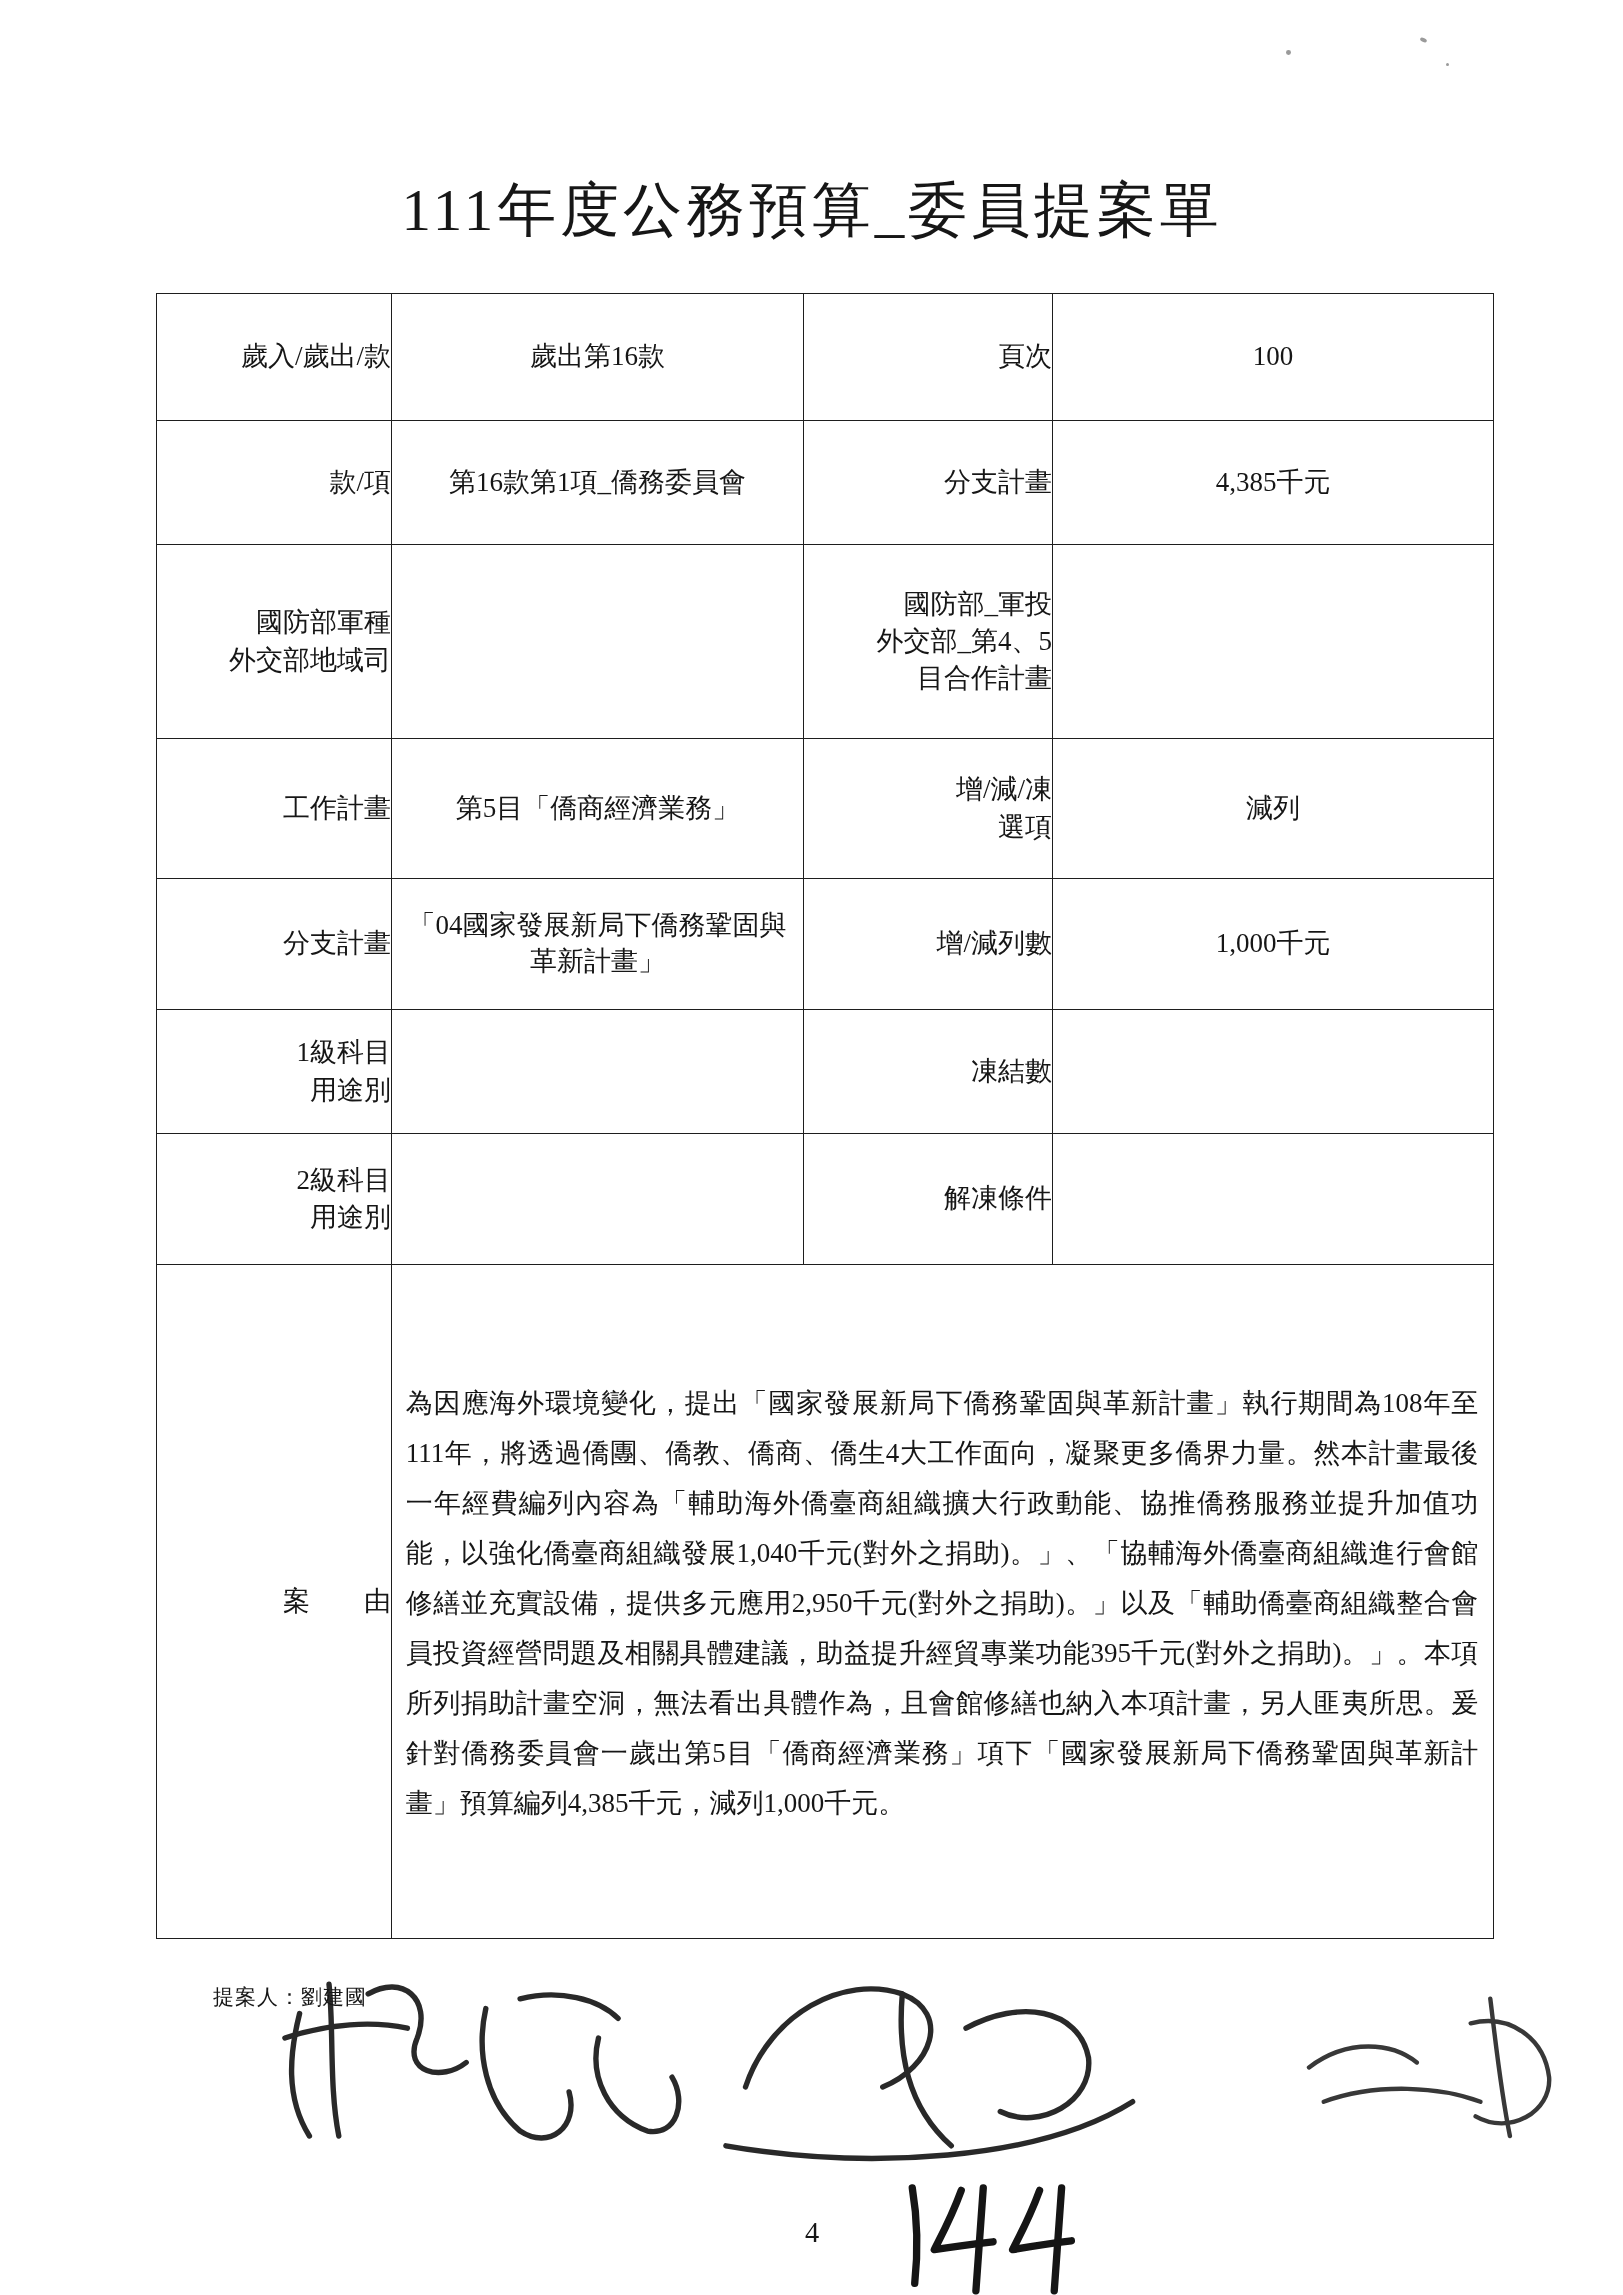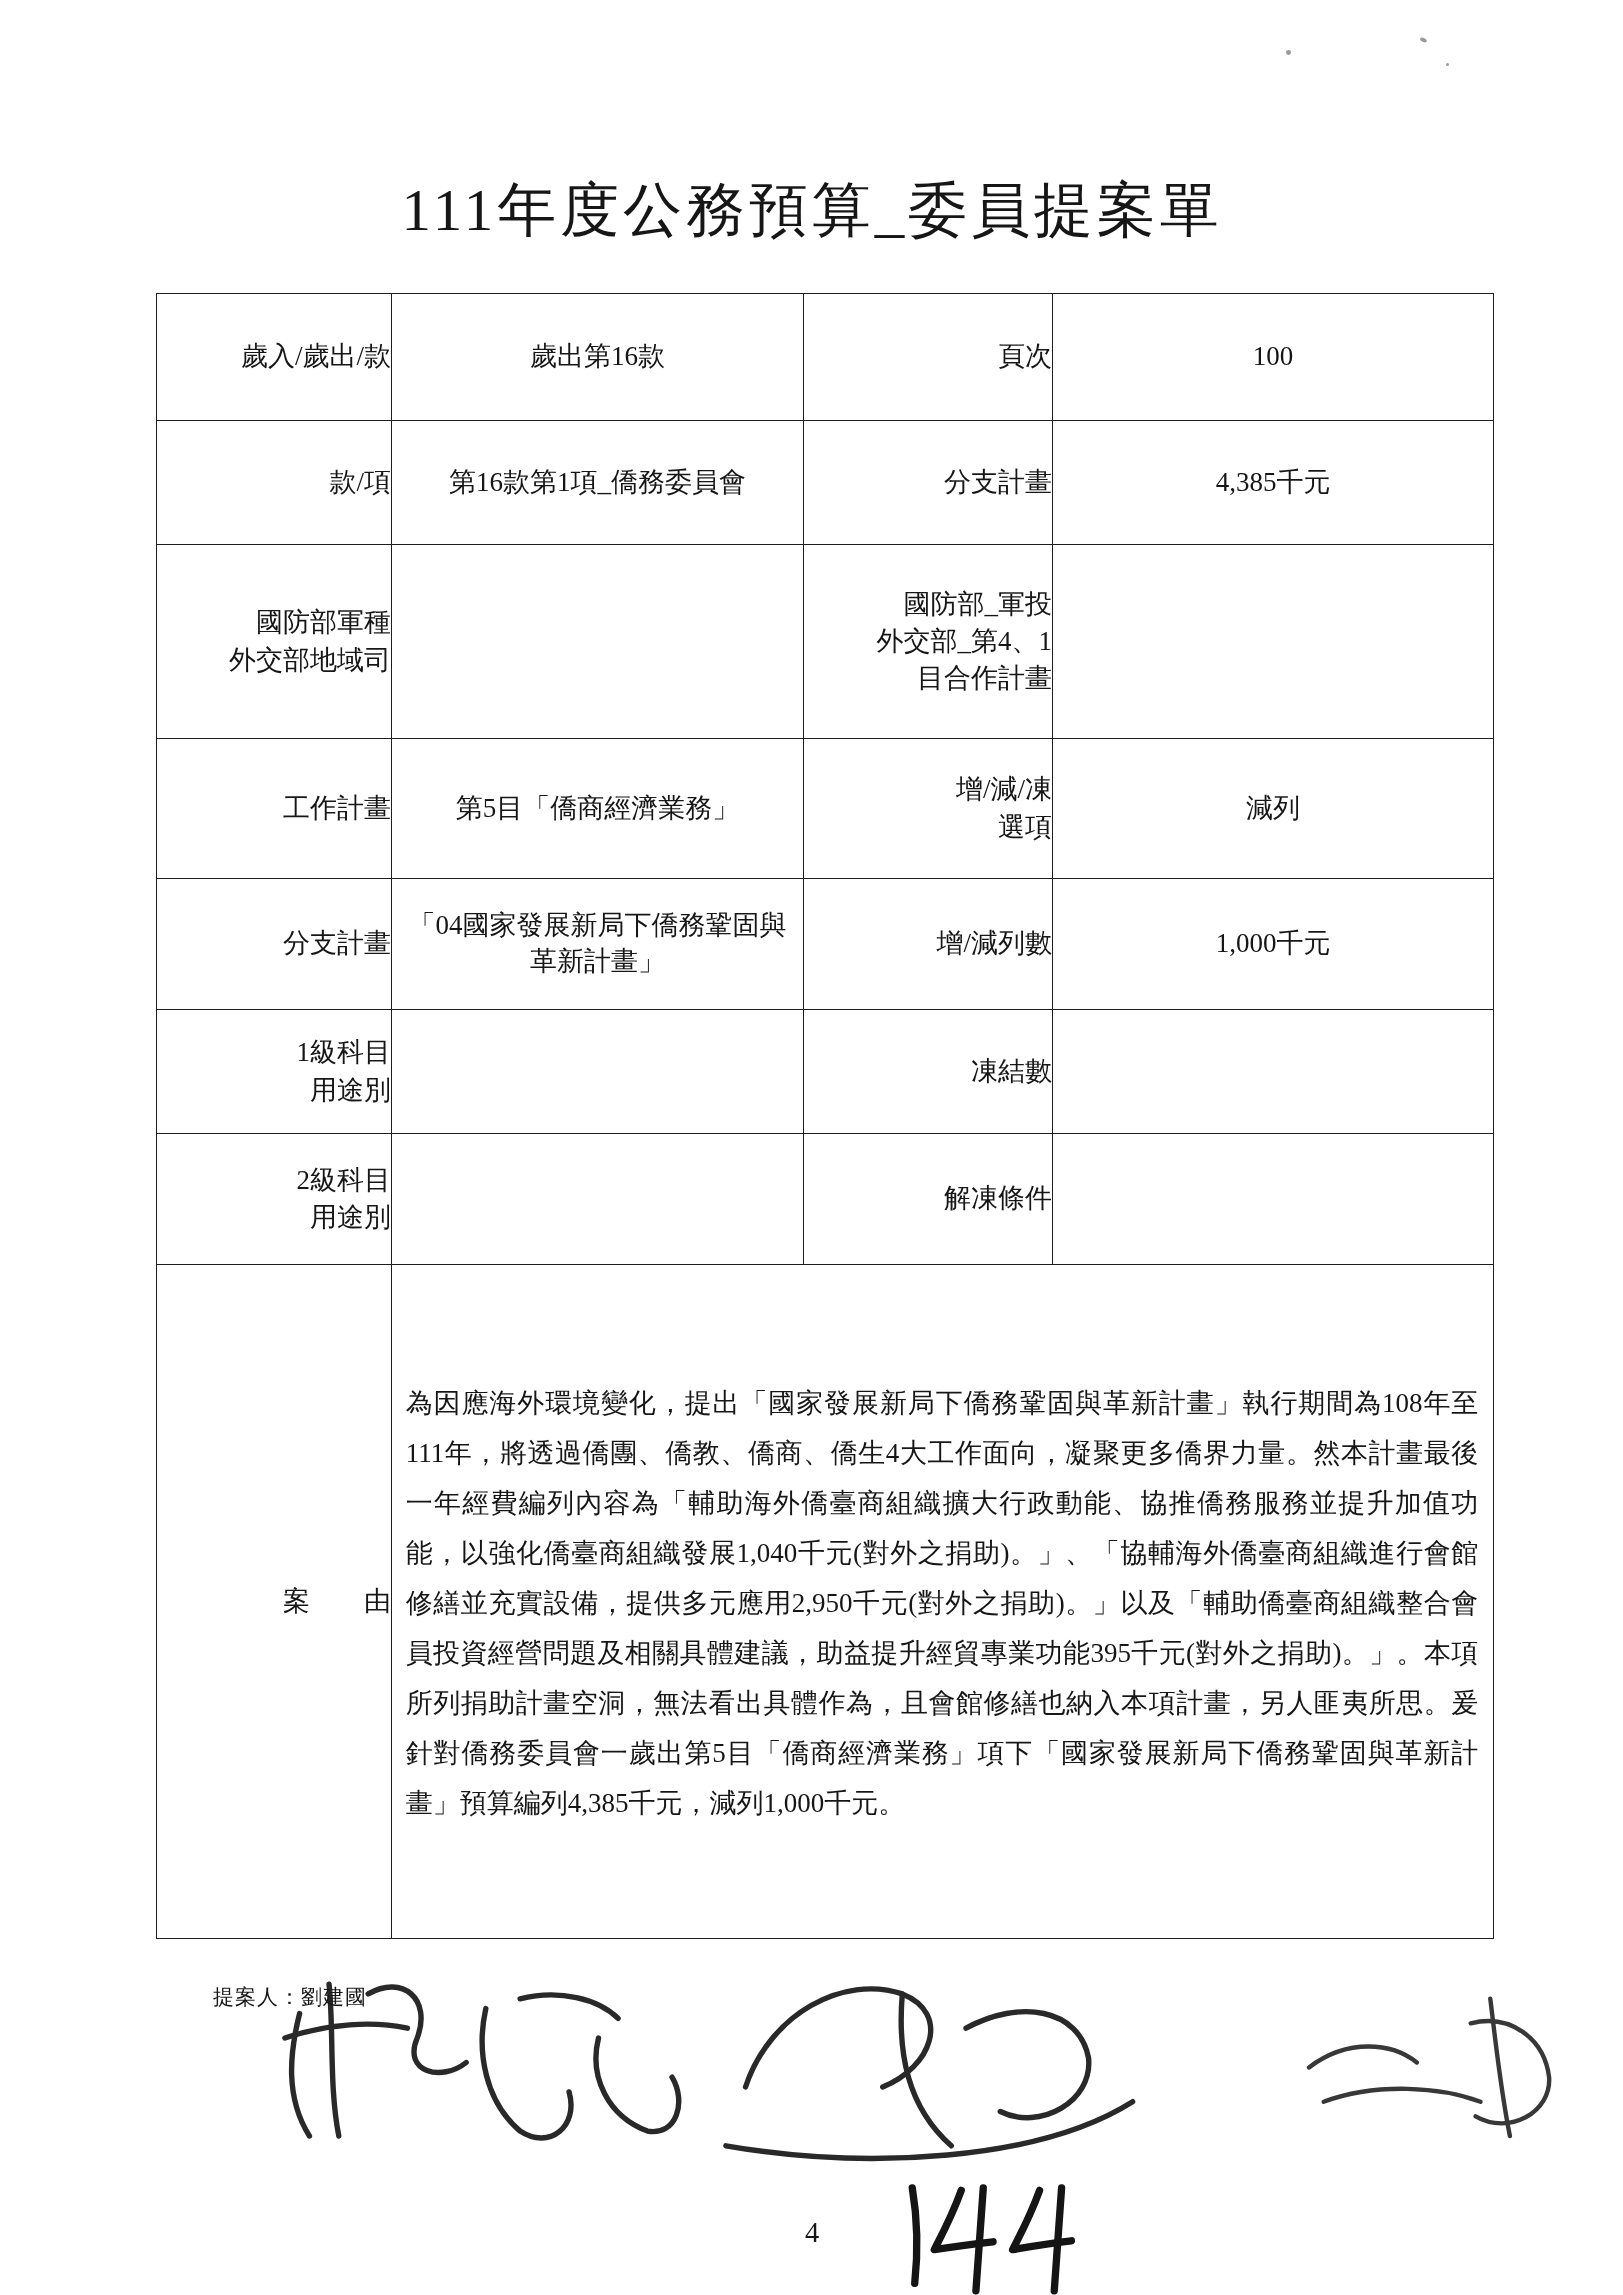--- a/index.html
+++ b/index.html
@@ -134,21 +134,21 @@
         <td class="lab">款/項</td>
         <td class="val">第16款第1項_僑務委員會</td>
         <td class="lab">分支計畫</td>
         <td class="val">4,385千元</td>
       </tr>
       <tr class="r3">
         <td class="lab">國防部軍種
 外交部地域司</td>
         <td class="val"></td>
         <td class="lab">國防部_軍投
-外交部_第4、1
+外交部_第4、5
 目合作計畫</td>
         <td class="val"></td>
       </tr>
       <tr class="r4">
         <td class="lab">工作計畫</td>
         <td class="val">第5目「僑商經濟業務」</td>
         <td class="lab">增/減/凍
 選項</td>
         <td class="val">減列</td>
       </tr>

